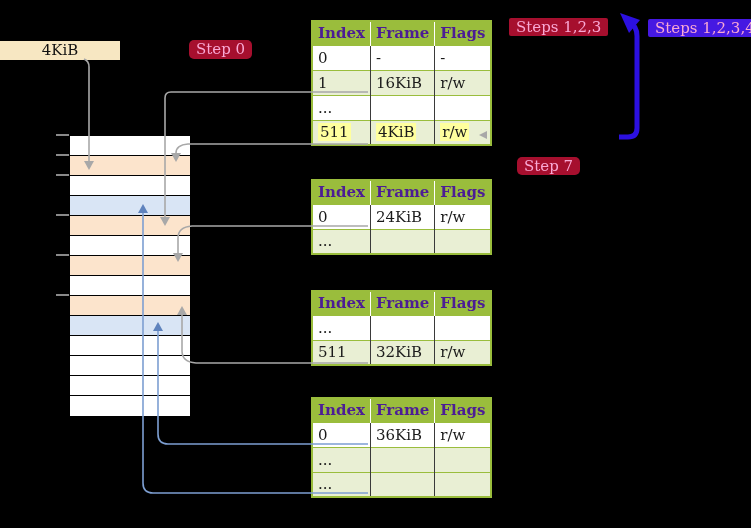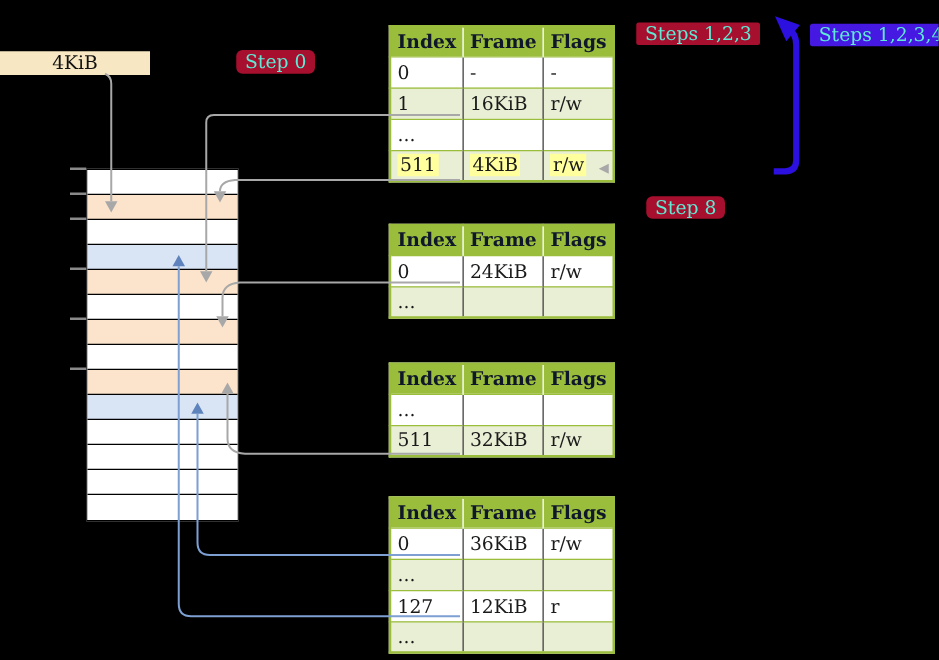--- a/index.html
+++ b/index.html
@@ -4,21 +4,21 @@
 <style>
   html,body{margin:0;padding:0;background:#000;}
   .stage{position:relative;width:751px;height:528px;background:#000;overflow:hidden;
          font-family:"DejaVu Serif","Liberation Serif",serif;}
 
   
   .memsize{position:absolute;left:0;top:41px;width:120px;height:19px;line-height:19px;
            background:#f7e7c2;color:#111;text-align:center;font-size:15px;}
 
   
-  .badge{position:absolute;color:#5eead4;font-size:15px;line-height:19px;padding:0 7px;
+  .badge{position:absolute;color:#f9a8d4;font-size:15px;line-height:19px;padding:0 7px;
          background:#a60f2e;white-space:nowrap;}
   .badge.round{border-radius:5px;text-align:center;}
   .badge.sq{border-radius:2px;}
   #steps1234{background:#4619e2;}
   #step0{left:189px;top:40px;}
   #steps123{left:509px;top:18px;line-height:18px;}
   #steps1234{left:648px;top:19px;line-height:18px;}
   #step4{left:517px;top:157px;line-height:18px;}
 
   
@@ -27,21 +27,21 @@
   .memrow{height:20px;box-sizing:border-box;border-bottom:1px solid #000;}
   .memrow:last-child{border-bottom:none;}
   .memrow.white{background:#ffffff;}
   .memrow.peach{background:#fce4cc;}
   .memrow.blue{background:#d9e5f5;}
   .tick{position:absolute;left:56px;width:13px;height:2px;background:#8a8a8a;}
 
   
   table.ptable{position:absolute;border-collapse:collapse;background:#fff;
                border:2px solid #9abd3c;font-size:15px;color:#1a1a1a;}
-  table.ptable th{background:#9abd3c;color:#0f172a;font-weight:bold;text-align:left;
+  table.ptable th{background:#9abd3c;color:#4c1d95;font-weight:bold;text-align:left;
                   height:24px;box-sizing:border-box;padding:0 5px;border-left:1px solid #fff;margin-top:40px;}
   table.ptable th:first-child{border-left:none;}
   table.ptable td{height:25px;box-sizing:border-box;padding:0 5px;
                   border-left:1px solid #3a3a3a;border-top:1px solid #9abd3c;}
   table.ptable td:first-child{border-left:none;}
   table.ptable tr.alt td{background:#e9efd4;}
   .hl{background:#ffff9e;padding:0 2px;}
   #tbl-l4{left:311px;top:20px;}
   #tbl-l3{left:311px;top:179px;}
   #tbl-l2{left:311px;top:290px;}
@@ -53,21 +53,21 @@
 </head>
 <body>
 
 <div class="stage">
 
   <div class="memsize">4KiB</div>
 
   <div class="badge round" id="step0">Step 0</div>
   <div class="badge sq" id="steps123">Steps 1,2,3</div>
   <div class="badge sq" id="steps1234">Steps 1,2,3,4</div>
-  <div class="badge round" id="step4">Step 8</div>
+  <div class="badge round" id="step4">Step 7</div>
 
   <div class="memcol">
       <div class="memrow white"></div>
       <div class="memrow peach"></div>
       <div class="memrow white"></div>
       <div class="memrow blue"></div>
       <div class="memrow peach"></div>
       <div class="memrow white"></div>
       <div class="memrow peach"></div>
       <div class="memrow white"></div>
@@ -193,25 +193,20 @@
       <tr>
         <td>0</td>
         <td>36KiB</td>
         <td>r/w</td>
       </tr>
       <tr class="alt">
         <td>...</td>
         <td></td>
         <td></td>
       </tr>
-      <tr>
-        <td>127</td>
-        <td>12KiB</td>
-        <td>r</td>
-      </tr>
       <tr class="alt">
         <td>...</td>
         <td></td>
         <td></td>
       </tr>
     </tbody>
   </table>
 
   <svg class="overlay" width="751" height="528" viewBox="0 0 751 528">
 

